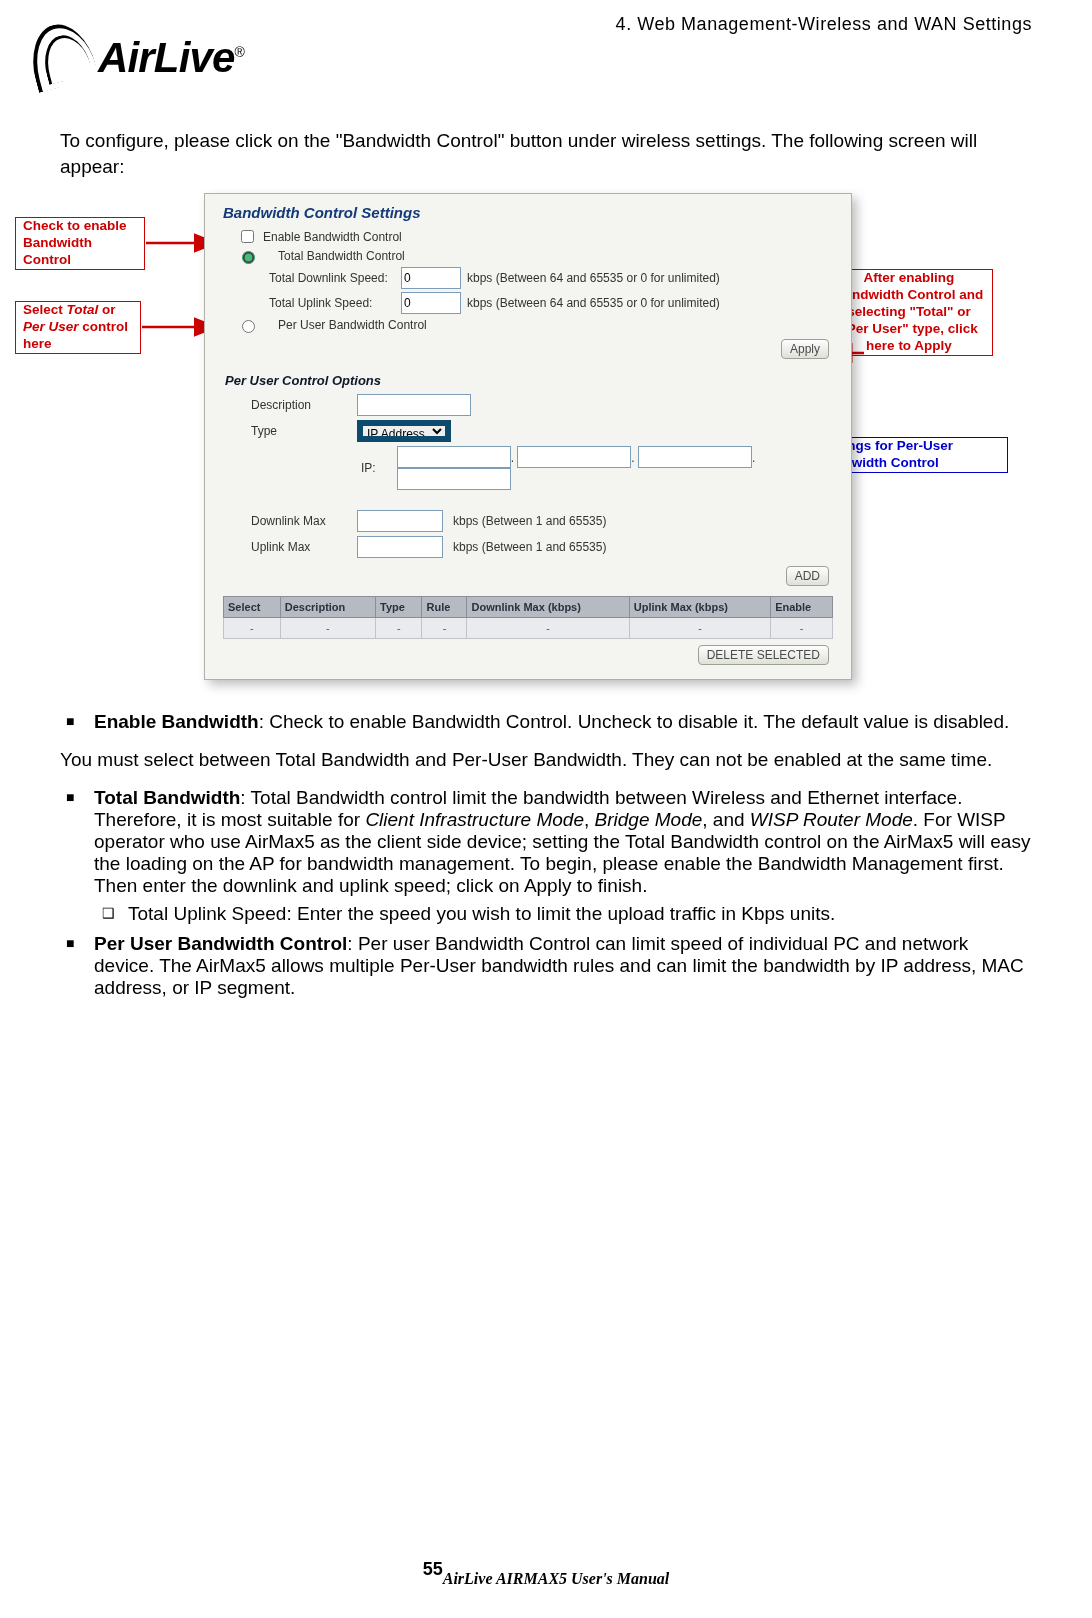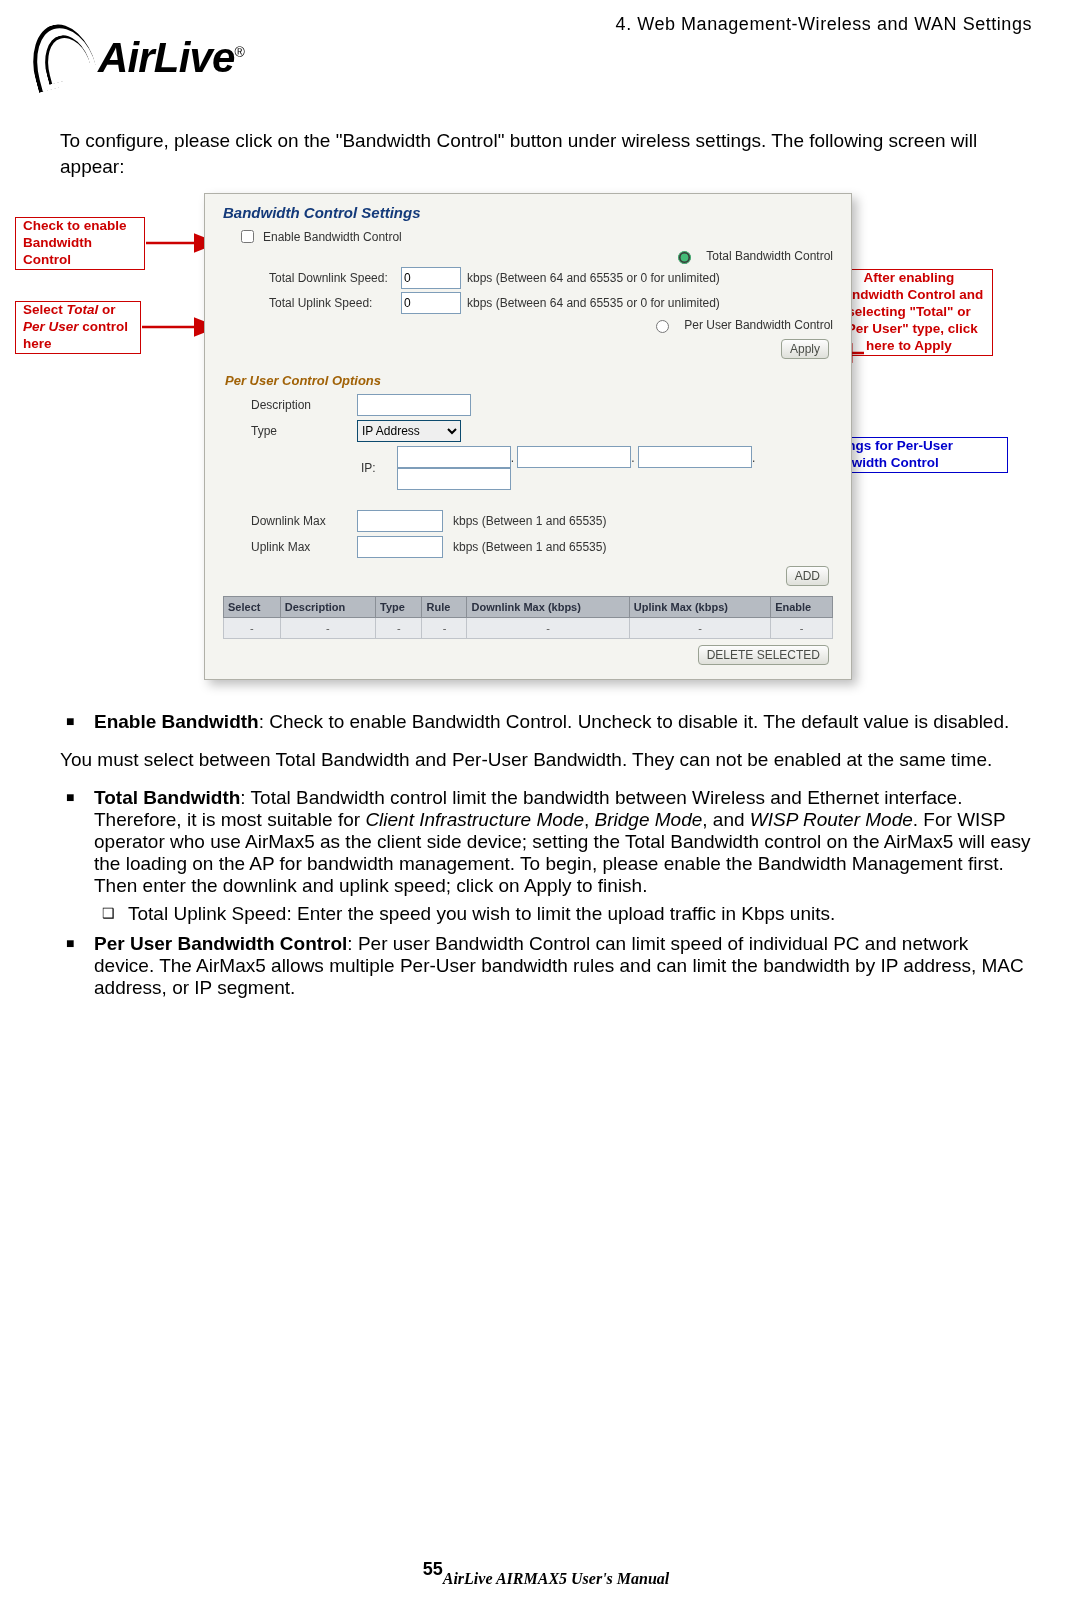--- a/index.html
+++ b/index.html
@@ -104,23 +104,22 @@
     margin: 4px 0 2px 14px;
     font-size: 12px;
   }
   input[type=checkbox], input[type=radio] {
     accent-color: #4b7;
   }
   .ss-radio {
     margin: 2px 0 2px 14px;
     display: flex;
     align-items: center;
-    gap: 12px;
-    font-size: 12px;
-    justify-content: flex-end;
+    gap: 20px;
+    font-size: 12px;
   }
   .ss-indent {
     margin-left: 46px;
   }
   .ss-row {
     display: flex;
     align-items: center;
     gap: 6px;
     margin: 3px 0;
     font-size: 12px;
@@ -139,34 +138,34 @@
     border-radius: 4px;
     padding: 2px 8px;
     font-size: 12px;
     color: #4a4d47;
     background: linear-gradient(#fdfdfd, #dfe0da);
     text-align: center;
   }
   .ss-peruser-title {
     font-weight: 700;
     font-style: italic;
-    color: #a16207;
+    color: #0f172a;
     font-size: 13px;
     margin: 14px 0 6px 2px;
   }
   .ss-field-row {
     display: flex;
     align-items: center;
     gap: 10px;
     margin: 4px 0 4px 28px;
     font-size: 12px;
   }
   .ss-field-row label { width: 96px; }
   .ss-field-row input[type=text] { width: 108px; height: 18px; border: 1px solid #7e9db9; }
-  .ss-field-row select { width: 104px; height: 22px; border: 1px solid #0c4a6e; font-size: 12px; }
+  .ss-field-row select { width: 94px; height: 22px; border: 6px solid #0c4a6e; font-size: 12px; }
   .ip-seg input { width: 34px; height: 18px; border: 1px solid #7e9db9; text-align:center; }
   .ss-table {
     width: 100%;
     border-collapse: collapse;
     margin-top: 10px;
     font-size: 11px;
   }
   .ss-table th {
     background: #b6bbc2;
     border: 1px solid #8a8f96;

